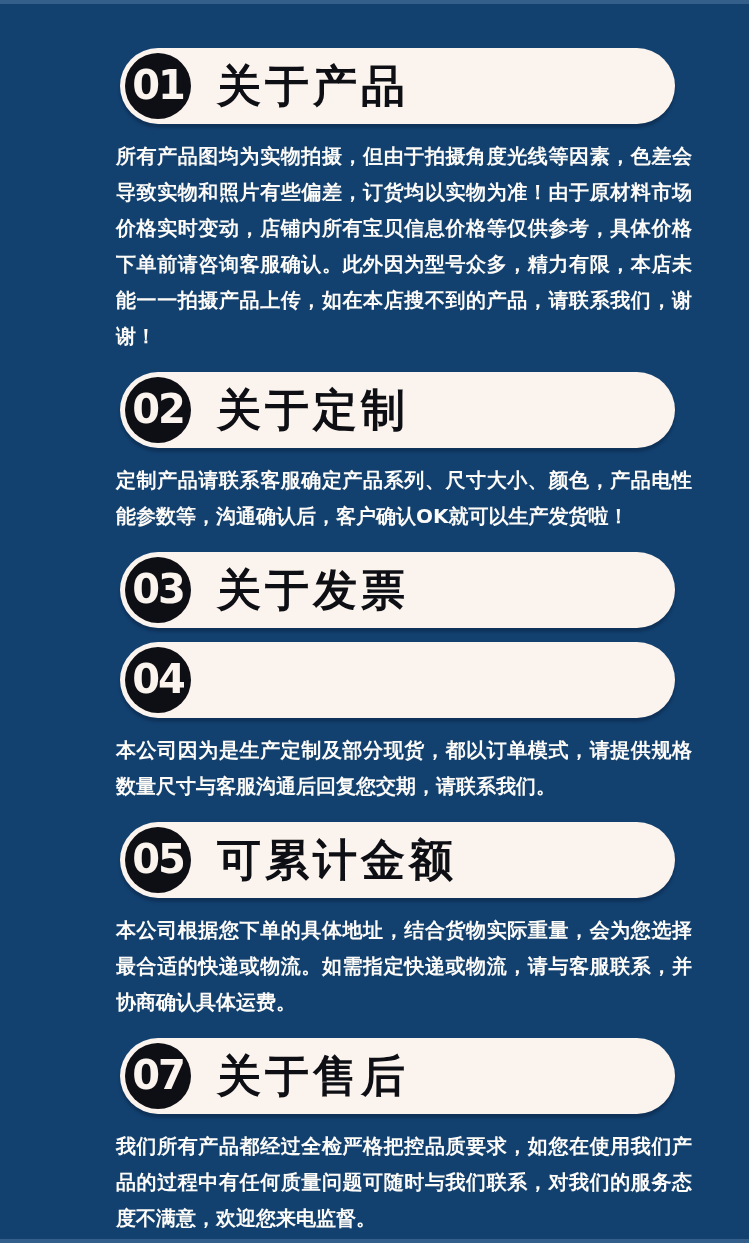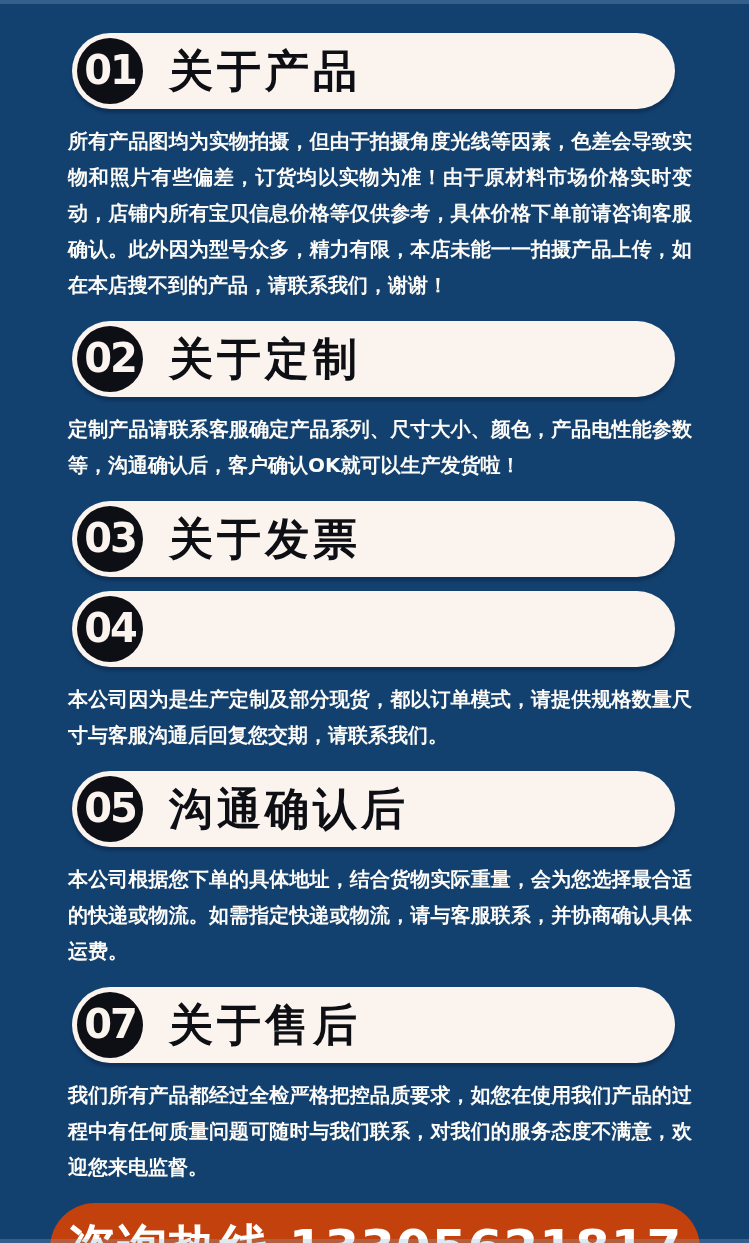--- a/index.html
+++ b/index.html
@@ -18,23 +18,24 @@
     position: absolute;
     left: 0;
     width: 100%;
     height: 4px;
     background: rgba(140, 175, 210, 0.28);
   }
   .edge-strip.top { top: 0; }
   .edge-strip.bottom { bottom: 0; }
 
   .page {
-    padding-top: 33px;
+    padding-top: 48px;
     box-sizing: border-box;
     height: 100%;
+    margin-left: 48px;
   }
 
   .pill {
     margin: 0 74px 14px 72px;
     height: 76px;
     background: #FBF3ED;
     border-radius: 42px;
     display: flex;
     align-items: center;
     box-shadow: 0 4px 3px rgba(8, 24, 46, 0.35);
@@ -139,21 +140,21 @@
       </div>
     </div>
     <p class="body-text">本公司因为是生产定制及部分现货，都以订单模式，请提供规格数量尺寸与客服沟通后回复您交期，请联系我们。</p>
   </section>
 
   <section class="block">
     <div class="pill">
       <div class="circle">
         <span>05</span>
       </div>
-      <h2 class="title">沟通确认后</h2>
+      <h2 class="title">可累计金额</h2>
     </div>
     <p class="body-text">本公司根据您下单的具体地址，结合货物实际重量，会为您选择最合适的快递或物流。如需指定快递或物流，请与客服联系，并协商确认具体运费。</p>
   </section>
 
   <section class="block">
     <div class="pill">
       <div class="circle">
         <span>07</span>
       </div>
       <h2 class="title">关于售后</h2>

